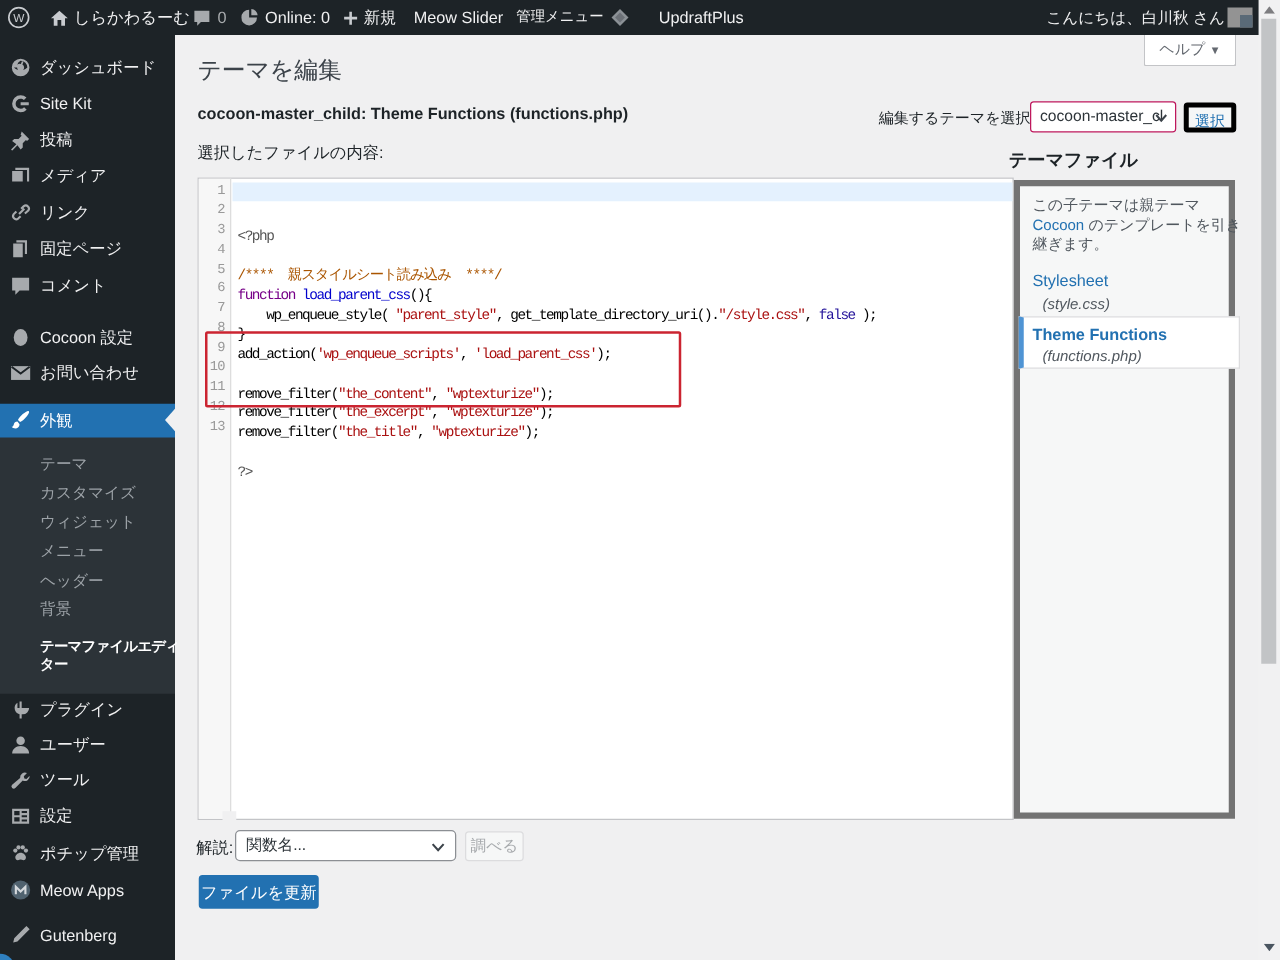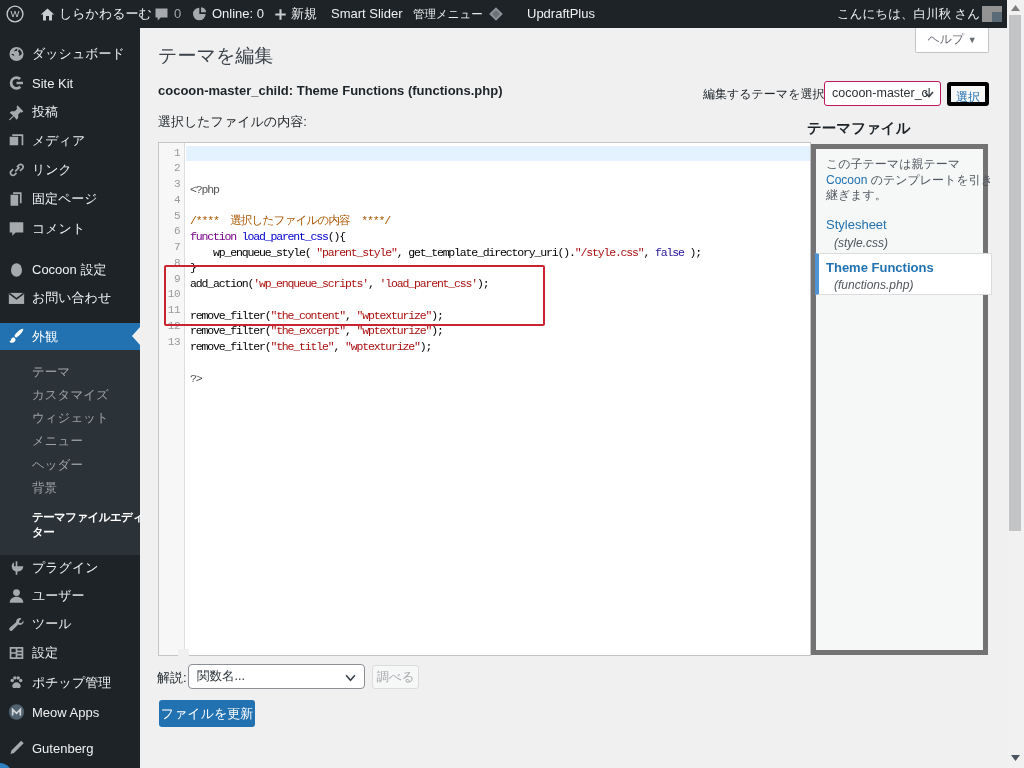--- a/index.html
+++ b/index.html
@@ -46,21 +46,21 @@
   <span class="it" style="left:174px;color:#a7aaad">0</span>
   <svg class="it" style="left:193px;top:7px;height:14px" width="14" height="14" viewBox="0 0 20 20">
       <path d="M9 10 L9 1 A9 9 0 1 0 18 10 Z" fill="#a7aaad"></path>
       <path d="M11.5 7.5 L11.5 0.3 A7.5 7.5 0 0 1 18.7 7.5 Z" fill="#a7aaad"></path>
     </svg>
   <span class="it" style="left:212px">Online: 0</span>
   <svg class="it" style="left:274px;top:8px;height:13px" width="13" height="13" viewBox="0 0 20 20">
       <path d="M8.4 2 h3.2 v6.4 H18 v3.2 h-6.4 V18 H8.4 v-6.4 H2 V8.4 h6.4 z" fill="#c8cbcf"></path>
     </svg>
   <span class="it" style="left:291px">新規</span>
-  <span class="it" style="left:331px">Smart Slider</span>
+  <span class="it" style="left:331px">Meow Slider</span>
   <span class="it" style="left:413px;font-size:11.5px">管理メニュー</span>
   <svg class="it" style="left:488px;top:6px;height:16px" width="16" height="16" viewBox="0 0 20 20">
       <rect x="4" y="4" width="12" height="12" transform="rotate(45 10 10)" fill="#8c9196"></rect>
       <rect x="6.5" y="6.5" width="7" height="7" transform="rotate(45 10 10)" fill="#6c7177"></rect>
     </svg>
   <span class="it" style="left:527px">UpdraftPlus</span>
   <span class="it" style="right:27px;font-size:12.5px">こんにちは、白川秋 さん</span>
   <span class="it" style="left:982px;top:6px;width:20px;height:16px;background:#939393"></span>
   <span class="it" style="left:992px;top:12px;width:10px;height:10px;background:#5a6a77"></span>
 </div>
@@ -217,21 +217,21 @@
       <span class="ln" style="top:97.2px">7</span>
       <span class="ln" style="top:112.9px">8</span>
       <span class="ln" style="top:128.7px">9</span>
       <span class="ln" style="top:144.4px">10</span>
       <span class="ln" style="top:160.2px">11</span>
       <span class="ln" style="top:176.0px">12</span>
       <span class="ln" style="top:191.7px">13</span>
     </div>
     <div id="code">
       <span class="cl" style="top:2.6px"><span class="cm">&lt;?php</span></span>
-      <span class="cl" style="top:34.1px"><span class="cc">/****  <span style="letter-spacing:-0.8px">選択したファイルの内容</span>  ****/</span></span>
+      <span class="cl" style="top:34.1px"><span class="cc">/****  <span style="letter-spacing:-0.8px">親スタイルシート読み込み</span>  ****/</span></span>
       <span class="cl" style="top:49.9px"><span class="ck">function</span> <span class="cd">load_parent_css</span>(){</span>
       <span class="cl" style="top:65.6px">    wp_enqueue_style( <span class="cs">"parent_style"</span>, get_template_directory_uri().<span class="cs">"/style.css"</span>, <span class="ca">false</span> );</span>
       <span class="cl" style="top:81.4px">}</span>
       <span class="cl" style="top:97.2px">add_action(<span class="cs">'wp_enqueue_scripts'</span>, <span class="cs">'load_parent_css'</span>);</span>
       <span class="cl" style="top:128.7px">remove_filter(<span class="cs">"the_content"</span>, <span class="cs">"wptexturize"</span>);</span>
       <span class="cl" style="top:144.4px">remove_filter(<span class="cs">"the_excerpt"</span>, <span class="cs">"wptexturize"</span>);</span>
       <span class="cl" style="top:160.2px">remove_filter(<span class="cs">"the_title"</span>, <span class="cs">"wptexturize"</span>);</span>
       <span class="cl" style="top:191.7px"><span class="cm">?&gt;</span></span>
     </div>
     <div class="abs" style="left:5px;top:122px;width:381px;height:61px;border:2px solid #cb2431;border-radius:2px"></div>

